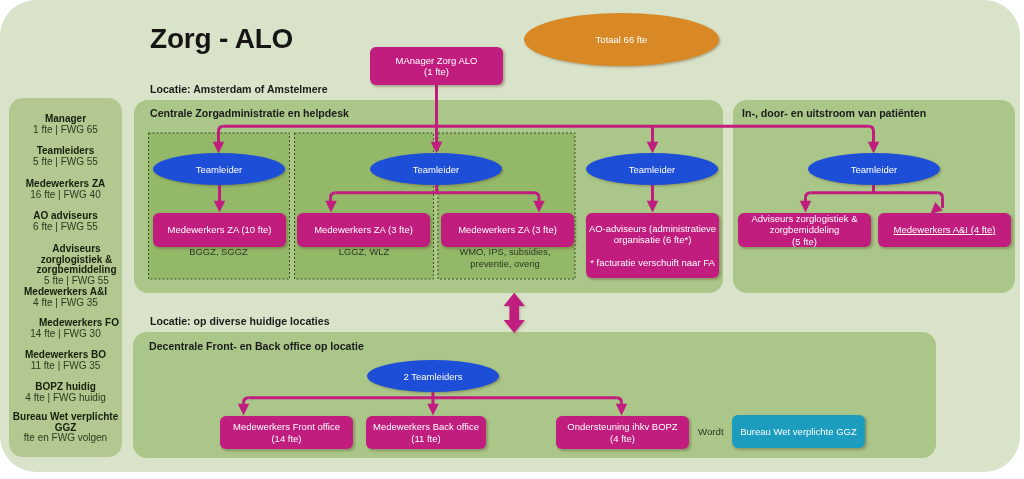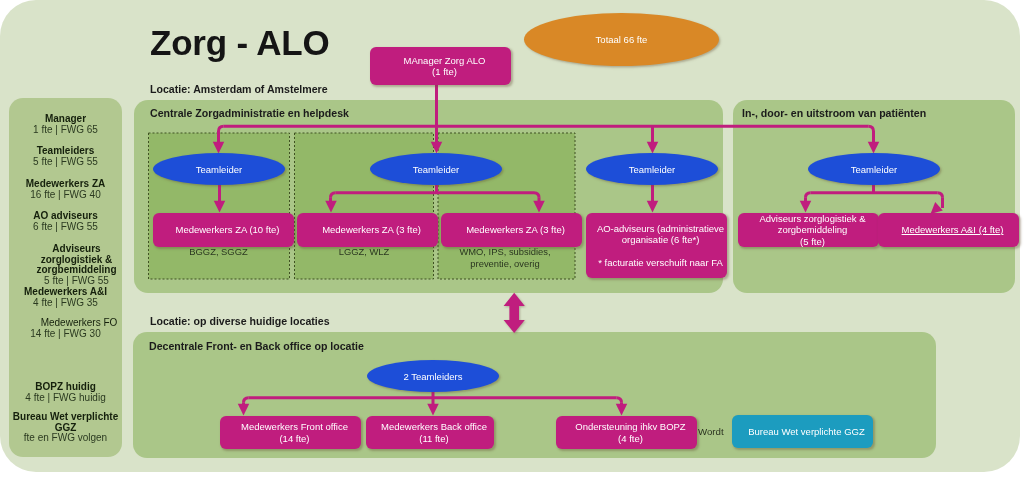--- a/index.html
+++ b/index.html
@@ -4,26 +4,26 @@
 <style>
   html,body{margin:0;padding:0;}
   body{width:1024px;height:479px;background:#ffffff;font-family:"Liberation Sans",sans-serif;overflow:hidden;}
   #stage{position:relative;width:1024px;height:479px;}
   .abs{position:absolute;}
   .outer{left:0;top:0;width:1020px;height:472px;background:#d9e3c9;border-radius:36px;}
   .sidebar{left:9px;top:98px;width:113px;height:359px;background:#b2c890;border-radius:14px;}
   .panelA{left:134px;top:100px;width:589px;height:193px;background:#aac688;border-radius:14px;}
   .panelB{left:733px;top:100px;width:282px;height:193px;background:#aac688;border-radius:14px;}
   .panelC{left:133px;top:332px;width:803px;height:126px;background:#aac688;border-radius:14px;}
-  .title{left:150px;top:23px;font-size:35px;font-weight:bold;color:#151515;letter-spacing:-0.2px;}
+  .title{left:150px;top:23px;font-size:28px;font-weight:bold;color:#151515;letter-spacing:-0.2px;}
   .loc{font-size:10.6px;font-weight:bold;color:#1b1b1b;}
   .phead{font-size:10.6px;font-weight:bold;color:#1b1b1b;}
   .mbox{background:#c01d7e;border-radius:6px;color:#fff;display:flex;align-items:center;
         justify-content:center;text-align:center;font-size:9.5px;line-height:11.5px;
-        box-shadow:1.4px 1.4px 2.2px rgba(100,78,52,.38);padding-left:8px;}
+        box-shadow:1.4px 1.4px 2.2px rgba(100,78,52,.38);}
   .ell{background:#1d4ed8;border-radius:50%;color:#fff;display:flex;align-items:center;
        justify-content:center;text-align:center;font-size:9.5px;
        box-shadow:1.4px 1.4px 2.2px rgba(100,78,52,.38);}
   .orange{background:#d98826;}
   .teal{background:#1c9cbf;}
   .cap{font-size:9.4px;color:#2b3720;text-align:center;line-height:11.5px;width:100%;}
   .wordt{font-size:9.7px;color:#2b3320;}
   svg.lay{position:absolute;left:0;top:0;width:1024px;height:479px;overflow:visible;pointer-events:none;}
   .sbitem{text-align:center;font-size:10px;color:#2b3a20;line-height:10.7px;}
   .sbitem>div:first-child{color:#15200c;}
@@ -139,22 +139,26 @@
       </div>
       <div class="sbitem abs" style="left: 16px; top: 244px; width: 103px;">
         <div style="font-weight: bold;">Adviseurs zorglogistiek &amp; zorgbemiddeling</div>
         <div>5 fte | FWG 55</div>
       </div>
       <div class="sbitem abs" style="left: 0px; top: 287px; width: 113px;">
         <div style="font-weight: bold;">Medewerkers A&amp;I</div>
         <div>4 fte | FWG 35</div>
       </div>
       <div class="sbitem abs" style="left: 0px; top: 318px; width: 113px;">
-        <div style="font-weight: normal; padding-left: 27px;">Medewerkers FO</div>
+        <div style="font-weight: bold; padding-left: 27px;">Medewerkers FO</div>
         <div>14 fte | FWG 30</div>
+      </div>
+      <div class="sbitem abs" style="left: 0px; top: 350px; width: 113px;">
+        <div style="font-weight: bold;">Medewerkers BO</div>
+        <div>11 fte | FWG 35</div>
       </div>
       <div class="sbitem abs" style="left: 0px; top: 382px; width: 113px;">
         <div style="font-weight: bold;">BOPZ huidig</div>
         <div>4 fte | FWG huidig</div>
       </div>
       <div class="sbitem abs" style="left: 0px; top: 412px; width: 113px;">
         <div style="font-weight: bold;">Bureau Wet verplichte GGZ</div>
         <div>fte en FWG volgen</div>
       </div>
     </div>

